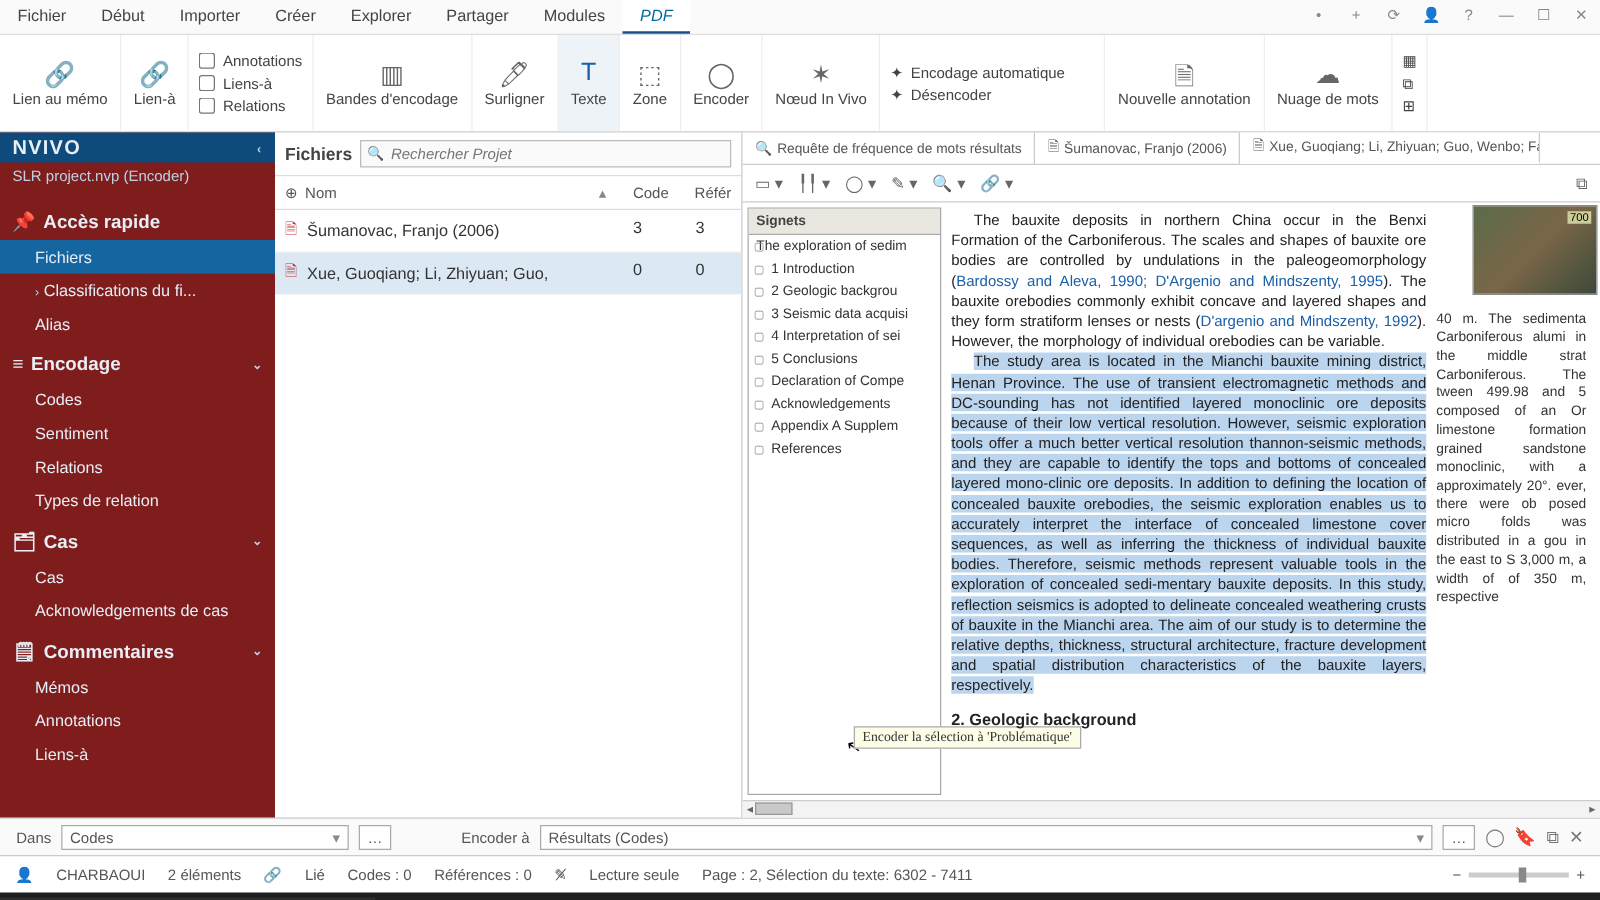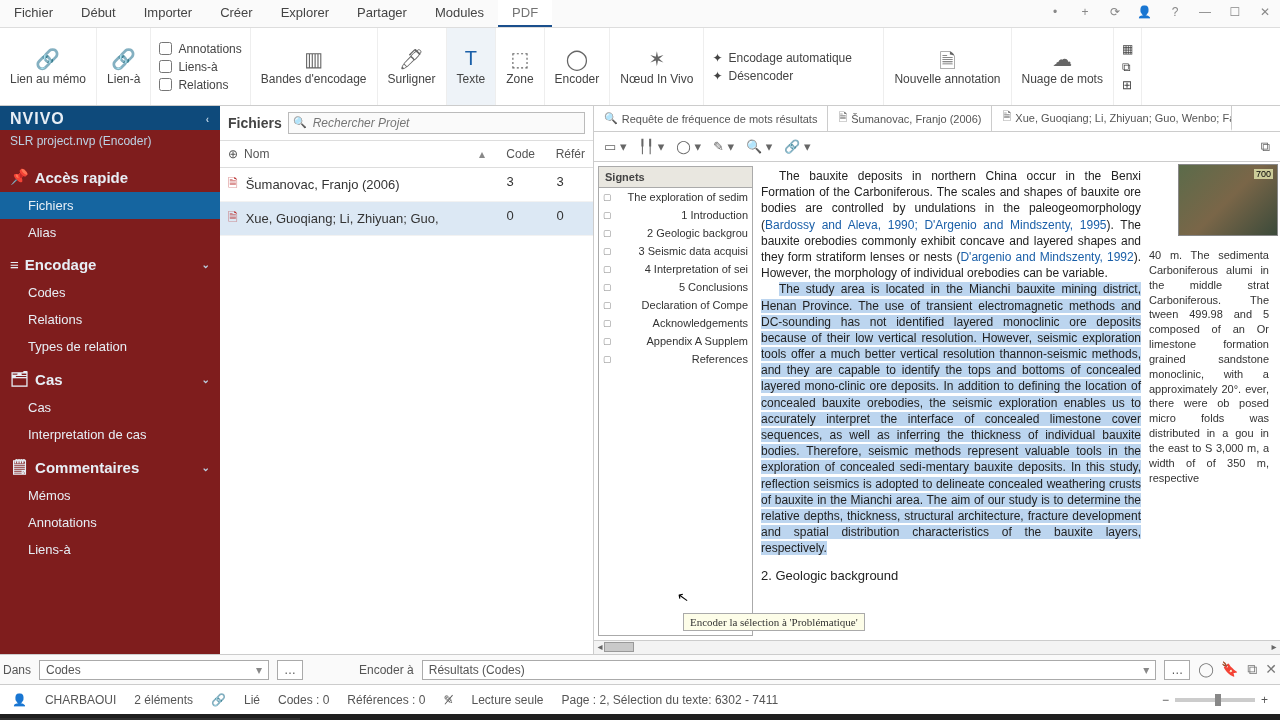--- a/index.html
+++ b/index.html
@@ -1,21 +1,21 @@
 <!DOCTYPE html>
 <html><head>
 <meta charset="utf-8">
 <style>
 * { margin: 0; padding: 0; box-sizing: border-box; font-family: "Segoe UI", Tahoma, sans-serif; }
 html, body { width: 1280px; height: 720px; overflow: hidden; background: #fff; }
 
 
 .titlebar { display: flex; height: 28px; background: #fafafa; border-bottom: 1px solid #ddd; }
 .titlebar .tab { padding: 5px 14px; font-size: 13px; color: #444; cursor: pointer; }
-.titlebar .tab.active { color: #737373; border-bottom: 2px solid #1a4f8c; background: #fff; }
+.titlebar .tab.active { color: #0369a1; border-bottom: 2px solid #1a4f8c; background: #fff; font-style: italic; }
 .titlebar .spacer { flex: 1; }
 .titlebar .winctrl { width: 30px; text-align: center; color: #888; font-size: 12px; padding-top: 5px; }
 
 
 .ribbon { display: flex; height: 78px; background: #fff; border-bottom: 1px solid #ccc; }
 .ribbon .group { display: flex; flex-direction: column; align-items: center; justify-content: center; padding: 4px 10px; border-right: 1px solid #eee; font-size: 12px; color: #444; }
 .ribbon .group .glyph { font-size: 20px; height: 26px; color: #666; }
 .ribbon .group .lbl { font-size: 12px; text-align: center; line-height: 1.1; }
 .ribbon .mini { display: flex; flex-direction: column; justify-content: center; gap: 4px; font-size: 12px; padding: 4px 8px; border-right: 1px solid #eee; color: #444;}
 .ribbon .mini span { display: flex; align-items: center; gap: 6px; }
@@ -50,39 +50,39 @@
 .doctabs { display:flex; height:26px; border-bottom:1px solid #ccc; font-size:11px; }
 .doctabs .dtab { display:flex; align-items:center; gap:4px; padding:0 10px; border-right:1px solid #ccc; color:#555; cursor:pointer; max-width:240px; overflow:hidden; white-space:nowrap;}
 .doctabs .dtab.active { background:#fff; border-bottom:2px solid #fff; font-weight:400; }
 
 .toolbar2 { height:30px; border-bottom:1px solid #ccc; display:flex; align-items:center; gap:12px; padding:0 10px; color:#666; font-size:13px;}
 .toolbar2 .tbtn { cursor:pointer; }
 
 .docbody { flex:1; display:flex; overflow:hidden; position:relative;}
 .bookmarks { width:155px; border:1px solid #aaa; margin:4px; display:flex; flex-direction:column; font-size:11px; }
 .bookmarks .bmhead { background:#e9e7e0; border-bottom:1px solid #aaa; padding:4px 6px; font-weight:600; color:#444;}
-.bookmarks .bmitem { padding:3px 4px 3px 18px; color:#333; cursor:pointer; border-bottom:0; white-space:nowrap; overflow:hidden; text-overflow:ellipsis; position:relative;text-align:right;}
+.bookmarks .bmitem { padding:3px 4px 3px 18px; color:#333; cursor:pointer; border-bottom:0; white-space:nowrap; overflow:hidden; text-overflow:ellipsis; position:relative;}
 .bookmarks .bmitem::before { content:"▢"; position:absolute; left:4px; color:#888; font-size:9px; top:4px;}
 .bookmarks .bmroot { padding-left:6px; font-weight:400;}
 
 .pdfcol { flex:1; overflow:hidden; padding:6px 4px 0 4px; font-family: Georgia, "Times New Roman", serif; font-size:12px; color:#222; display:flex; gap:8px; position:relative;}
 .pdfmain { width:380px; text-align:justify; line-height:1.35; }
 .pdfmain a { color:#1a5fa8; }
 .pdfmain .hl { background:#bcd5ef; }
 .pdfside { width:120px; font-size:11px; line-height:1.35; text-align:justify; color:#333; overflow:hidden;}
 .pdfimg { position:absolute; right:2px; top:2px; width:100px; height:72px; background:linear-gradient(135deg,#5b6b4a,#7a6648,#3b4a3a); border:1px solid #888;}
 .pdfimg::after{content:"700"; position:absolute; right:4px; top:4px; background:#cc9; color:#000; font-size:9px; padding:0 2px;}
-.sec2 { font-weight:400; margin-top:10px; font-size:13px;}
+.sec2 { font-weight:700; margin-top:10px; font-size:13px;}
 .hscroll { height:14px; border-top:1px solid #ccc; background:#f3f3f3; position:relative;}
 .hscroll .thumb{position:absolute; left:10px; top:1px; width:30px; height:10px; background:#c9c9c9; border:1px solid #999;}
-.tooltip { position:absolute; left:84px; bottom:4px; background:#fdfde8; border:1px solid #aaa; padding:2px 6px; font-size:11px; color:#333; white-space:nowrap; font-family:"Segoe UI";}
+.tooltip { position:absolute; left:84px; bottom:36px; background:#fdfde8; border:1px solid #aaa; padding:2px 6px; font-size:11px; color:#333; white-space:nowrap; font-family:"Segoe UI";}
 .cursor { position:absolute; left:78px; bottom:30px; font-size:14px; color:#000; font-family:sans-serif; transform:rotate(-10deg);}
 
 
-.codebar { height:30px; border-top:1px solid #ccc; display:flex; align-items:center; gap:8px; padding:0 3px; font-size:12px; color:#555; background:#fafafa;}
+.codebar { height:30px; border-top:1px solid #ccc; display:flex; align-items:center; gap:8px; padding:0 13px; font-size:12px; color:#555; background:#fafafa;}
 .codebar .lbl { color:#555; }
 .codebar select, .codebar .sel { border:1px solid #aaa; padding:2px 6px; font-size:12px; background:#fff; }
 .codebar .sel1 { width:230px; }
 .codebar .sel2 { flex:1; min-width:200px; }
 .codebar .dots { border:1px solid #aaa; padding:2px 6px; background:#fff; cursor:pointer;}
 .codebar .ricons { margin-left:auto; display:flex; gap:8px; color:#777; font-size:14px;}
 .codebar .ricons span{cursor:pointer;}
 
 
 .statusbar { height:30px; background:#fff; border-top:1px solid #ccc; display:flex; align-items:center; gap:18px; padding:0 12px; font-size:12px; color:#555;}
@@ -185,28 +185,30 @@
 <div class="layout">
 
   <div class="sidebar">
     <div class="brand">
         <span>NVIVO</span>
         <span class="chev">‹</span>
       </div>
     <div class="proj">SLR project.nvp (Encoder)</div>
     <div class="section-title">📌 <span>Accès rapide</span></div>
     <div class="item active">Fichiers</div>
+    <div class="item"><span class="chev">›</span> <span>Classifications du fi...</span></div>
     <div class="item">Alias</div>
     <div class="section-title">≡ <span>Encodage</span> <span class="chev" style="margin-left:auto;">⌄</span></div>
     <div class="item">Codes</div>
+    <div class="item">Sentiment</div>
     <div class="item">Relations</div>
     <div class="item">Types de relation</div>
     <div class="section-title">🗂 <span>Cas</span> <span class="chev" style="margin-left:auto;">⌄</span></div>
     <div class="item">Cas</div>
-    <div class="item">Interpretation de cas</div>
+    <div class="item">Acknowledgements de cas</div>
     <div class="section-title">🗒 <span>Commentaires</span> <span class="chev" style="margin-left:auto;">⌄</span></div>
     <div class="item">Mémos</div>
     <div class="item">Annotations</div>
     <div class="item">Liens-à</div>
   </div>
 
   <div class="filelist">
     <div class="flhead">
       <span class="title">Fichiers</span>
       <span style="position:relative; flex:1; display:flex;">

